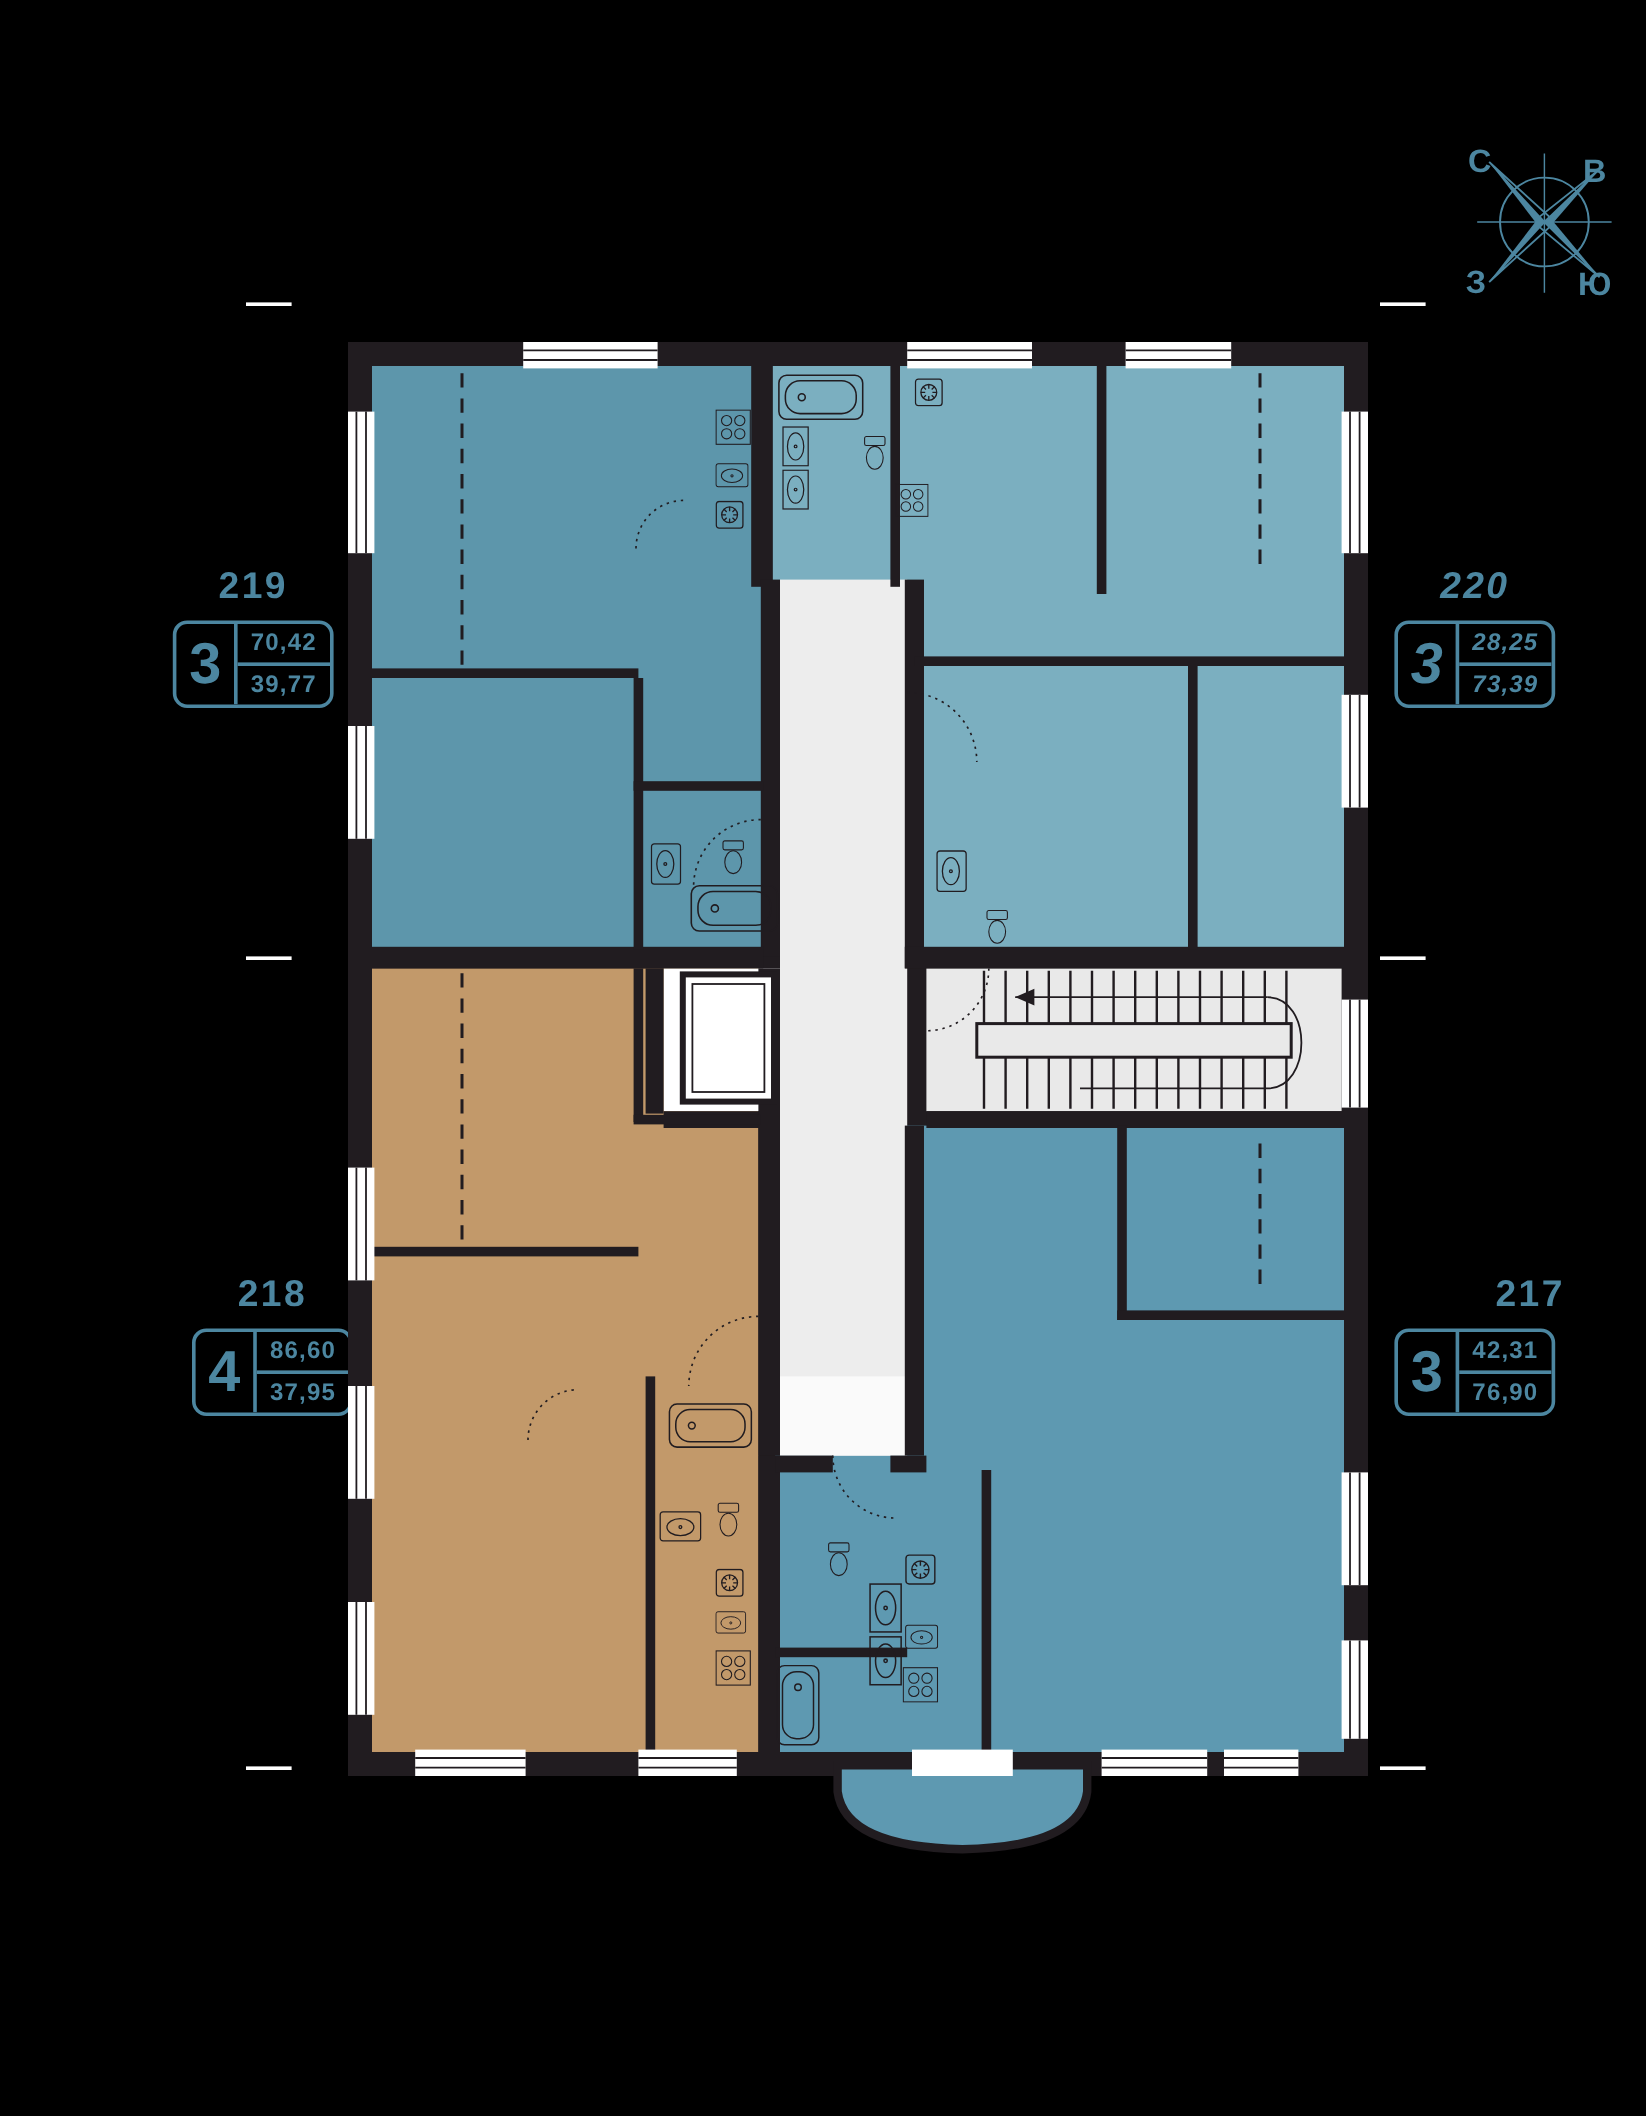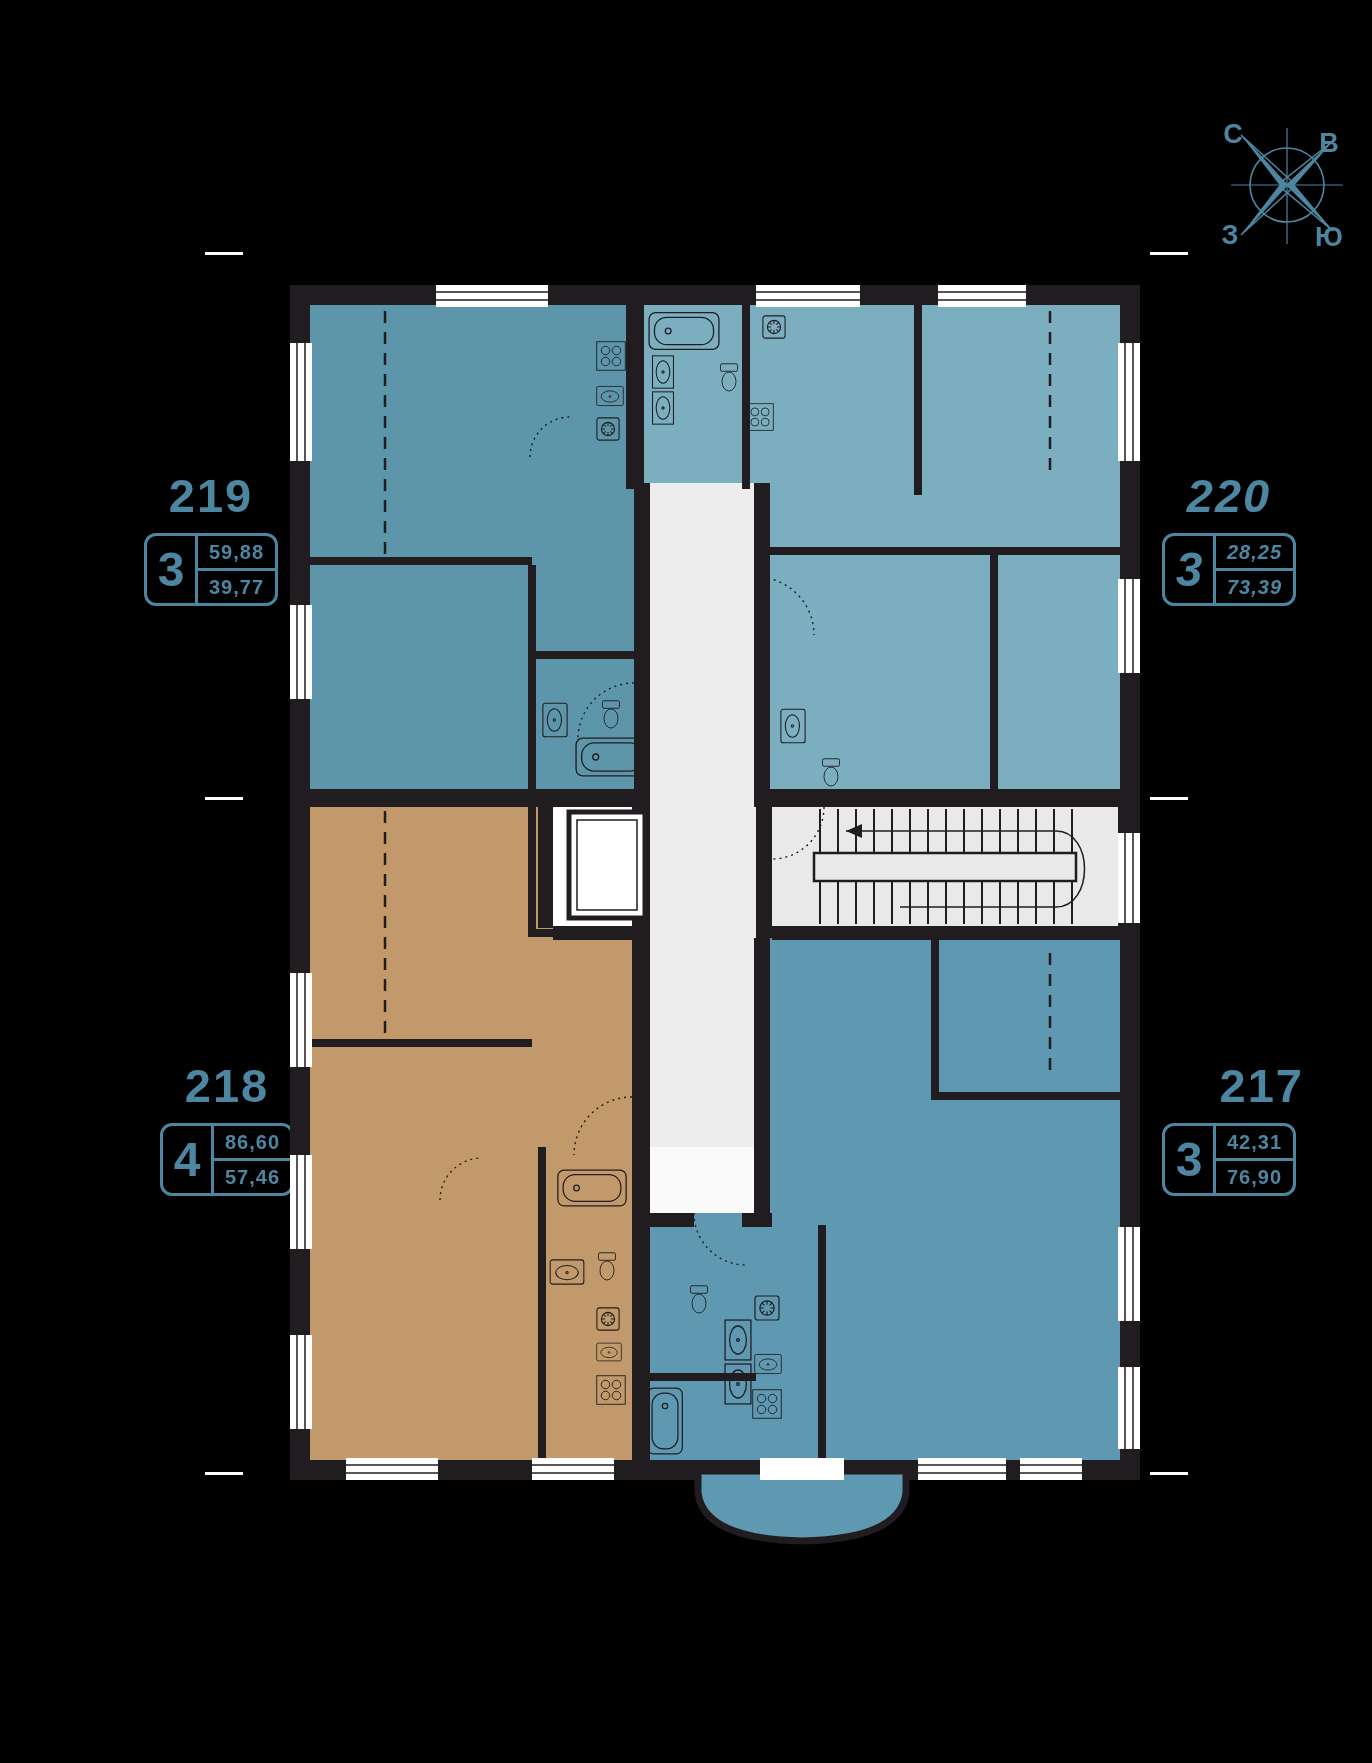--- a/index.html
+++ b/index.html
@@ -1,18 +1,18 @@
 <!DOCTYPE html>
 <html style="--color-background: #000000; --color-accent: #4c86a0; --color-wall: #211c20; --color-corridor: #ededed; --color-hall: #e9e9e9;"><head>
 <meta charset="utf-8">
 <style>
   html,body{margin:0;padding:0;background:#000;}
   .canvas{position:relative;width:1372px;height:1763px;background:var(--color-background,#000);overflow:hidden;font-family:"Liberation Sans",sans-serif;}
   .apt-label{position:absolute;width:150px;text-align:center;color:var(--color-accent,#4c86a0);}
-  .apt-num{font-size:47px;font-weight:700;letter-spacing:2px;line-height:1;}
+  .apt-num{font-size:31px;font-weight:700;letter-spacing:2px;line-height:1;}
   .apt-box{margin:14px auto 0;width:134px;height:73px;border:3px solid var(--color-accent,#4c86a0);border-radius:12px;display:flex;box-sizing:border-box;overflow:hidden;}
   .apt-rooms{width:48px;border-right:3px solid var(--color-accent,#4c86a0);display:flex;align-items:center;justify-content:center;font-size:48px;font-weight:700;}
   .apt-areas{flex:1;display:flex;flex-direction:column;}
   .apt-area{flex:1;display:flex;align-items:center;justify-content:center;font-size:20px;font-weight:700;letter-spacing:1px;}
   .apt-area.upper{border-bottom:3px solid var(--color-accent,#4c86a0);}
   .plan{position:absolute;left:290px;top:285px;}
   .compass{position:absolute;left:1206px;top:92px;}
   .compass text{fill:var(--color-accent,#4c86a0);font-weight:700;font-size:27px;font-family:"Liberation Sans",sans-serif;}
   .compass .ring{fill:none;stroke:var(--color-accent,#4c86a0);stroke-width:1.6;}
   .compass .spike{stroke:var(--color-accent,#4c86a0);stroke-width:1.2;fill:none;}
@@ -52,21 +52,21 @@
     <text x="123" y="60" text-anchor="middle">В</text>
     <text x="24" y="152" text-anchor="middle">З</text>
     <text x="123" y="154" text-anchor="middle">Ю</text>
   </svg>
 
   <div class="apt-label" style="left:136px;top:472px;">
     <div class="apt-num">219</div>
     <div class="apt-box">
       <div class="apt-rooms">3</div>
       <div class="apt-areas">
-        <div class="apt-area upper">59,88</div>
+        <div class="apt-area upper">70,42</div>
         <div class="apt-area">39,77</div>
       </div>
     </div>
   </div>
 
   <div class="apt-label" style="left:1154px;top:472px;font-style:italic;">
     <div class="apt-num">220</div>
     <div class="apt-box">
       <div class="apt-rooms">3</div>
       <div class="apt-areas">
@@ -75,21 +75,21 @@
       </div>
     </div>
   </div>
 
   <div class="apt-label" style="left:152px;top:1062px;">
     <div class="apt-num">218</div>
     <div class="apt-box">
       <div class="apt-rooms">4</div>
       <div class="apt-areas">
         <div class="apt-area upper">86,60</div>
-        <div class="apt-area">57,46</div>
+        <div class="apt-area">37,95</div>
       </div>
     </div>
   </div>
 
   <div class="apt-label" style="left:1154px;top:1062px;text-align:right;">
     <div class="apt-num">217</div>
     <div class="apt-box">
       <div class="apt-rooms">3</div>
       <div class="apt-areas">
         <div class="apt-area upper">42,31</div>

